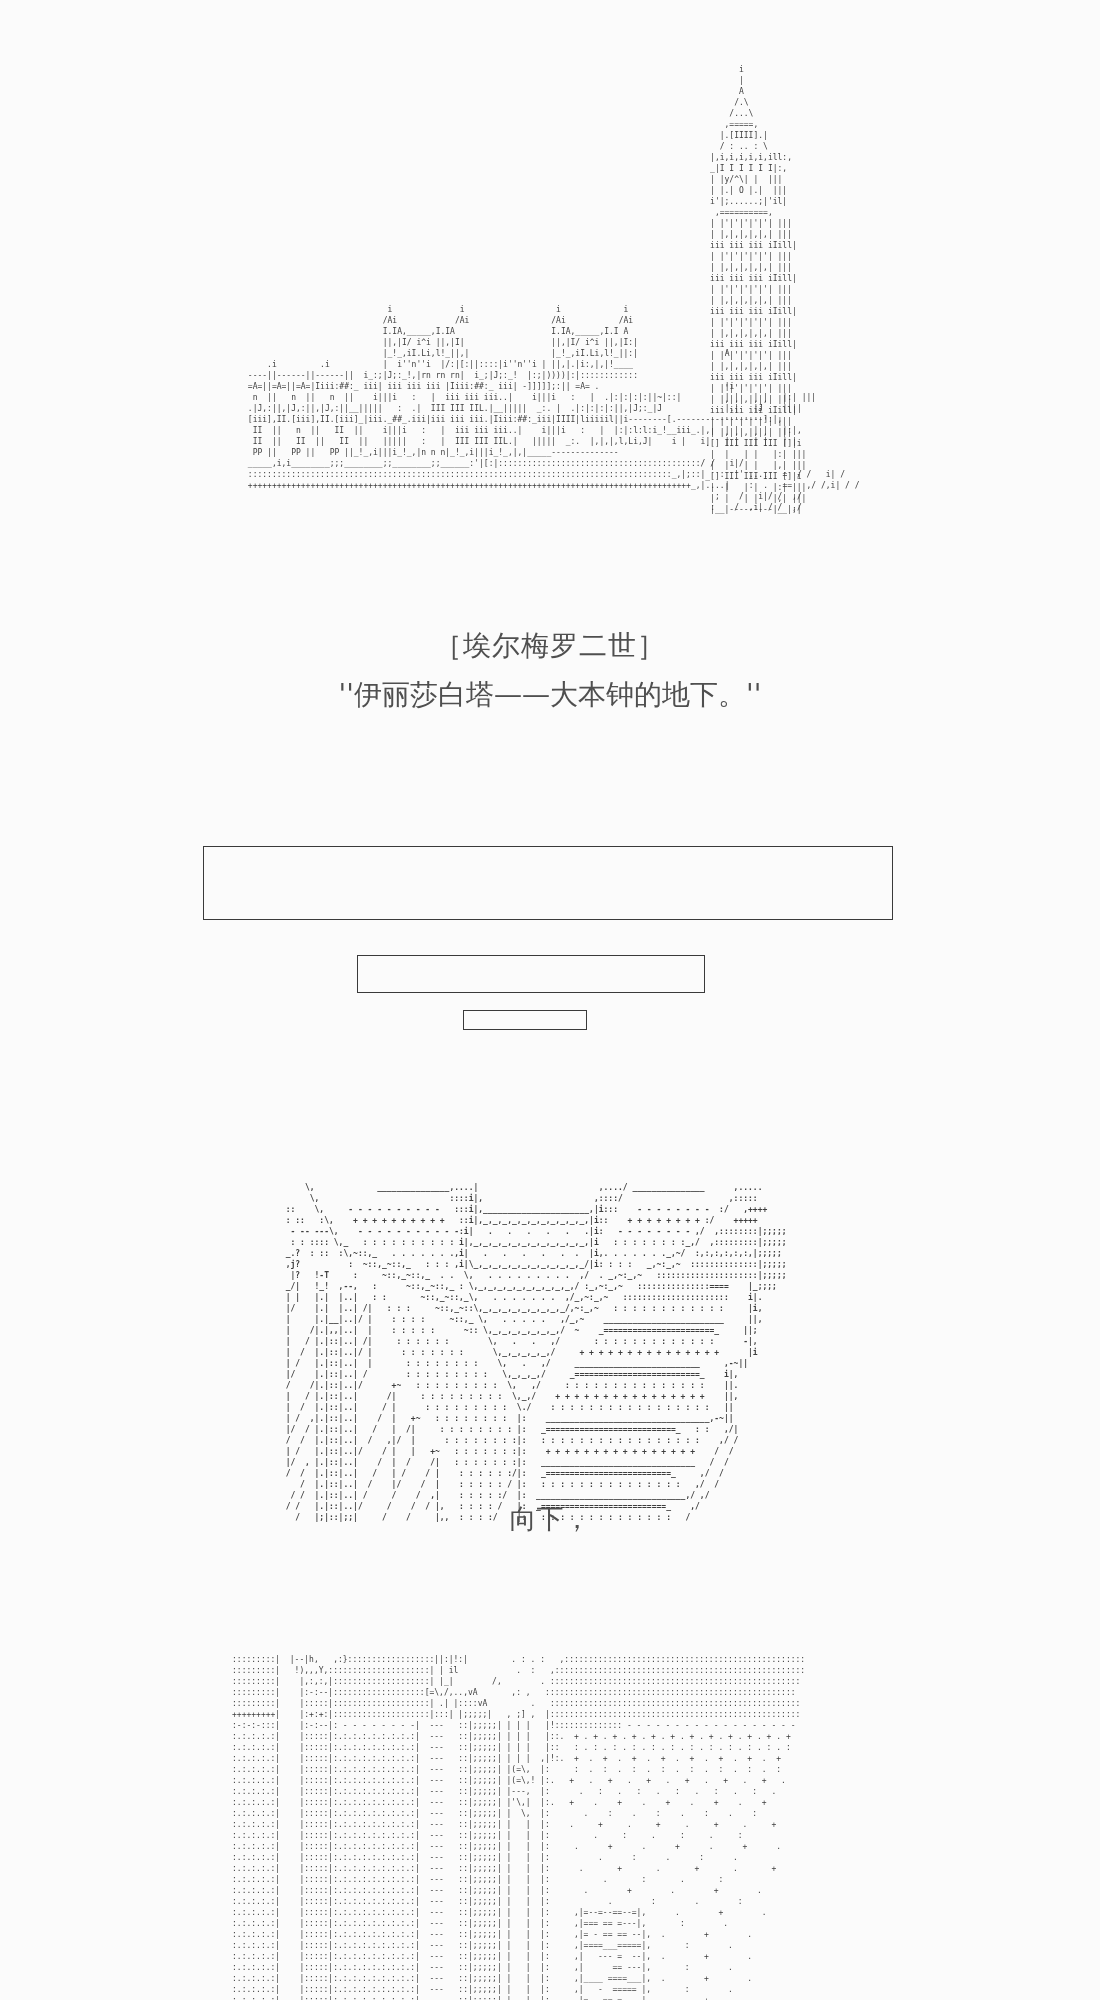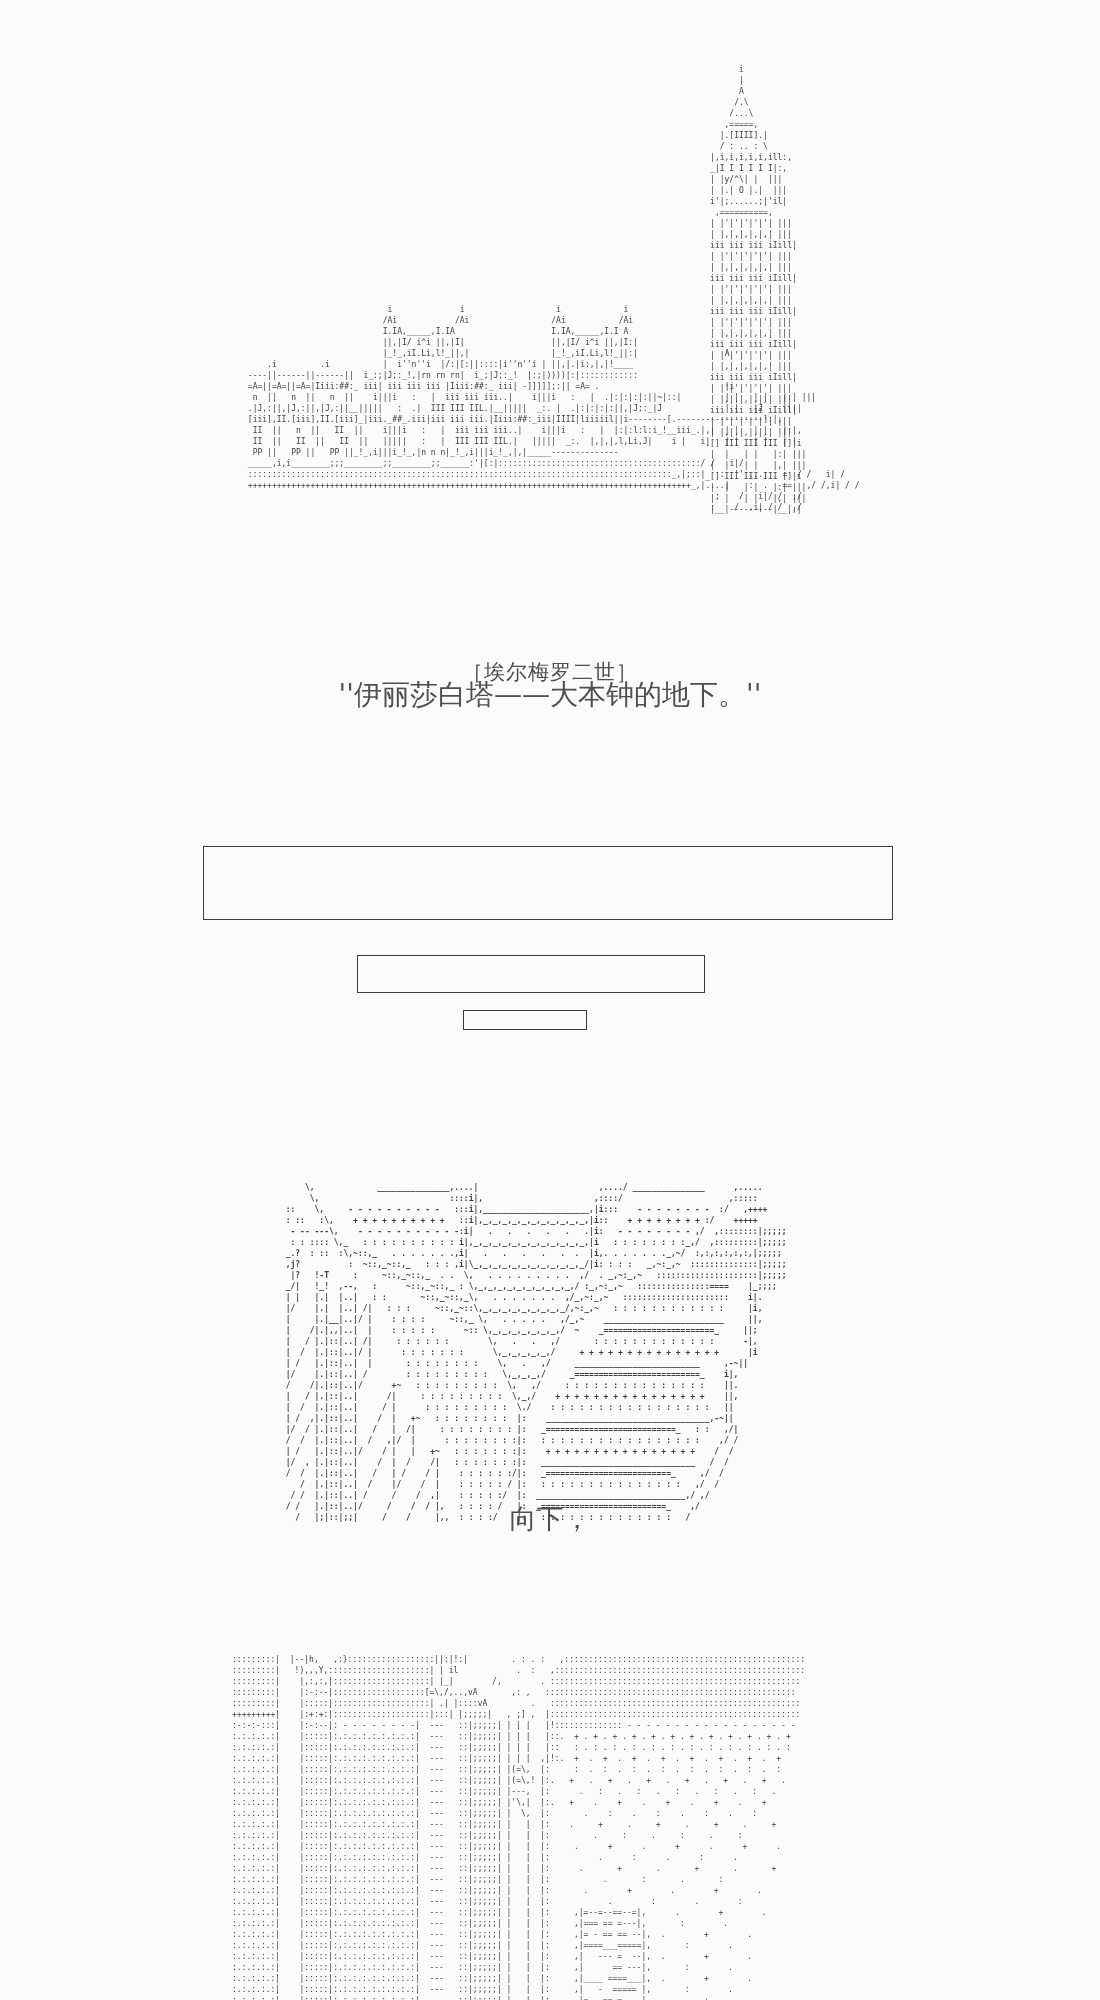--- a/index.html
+++ b/index.html
@@ -1,21 +1,21 @@
 <!DOCTYPE html>
 <html><head>
 <meta charset="utf-8">
 <style>
   html,body{margin:0;padding:0;background:#fbfbfb;}
   .stage{position:relative;width:1100px;height:2000px;margin:0 auto;background:#fbfbfb;overflow:hidden;}
   pre.aa{position:absolute;margin:0;font-family:"DejaVu Sans Mono","Liberation Mono",monospace;
          font-size:8px;line-height:11px;color:#3d3d3d;white-space:pre;letter-spacing:0;}
   .cap{position:absolute;left:0;width:1100px;text-align:center;
        font-family:"DejaVu Serif","Liberation Serif",serif;color:#4f4f4f;}
-  #cap-name{top:658px;font-size:21px;letter-spacing:1px;}
+  #cap-name{top:627px;font-size:28px;letter-spacing:1px;}
   #cap-narration{top:676px;font-size:28px;}
   #cap-direction{top:1501px;font-size:27px;}
   .aa-box{position:absolute;border:1.5px solid #3a3a3a;background:transparent;}
   #box-large{left:203px;top:846px;width:688px;height:72px;}
   #box-medium{left:357px;top:955px;width:346px;height:36px;}
   #box-small{left:463px;top:1010px;width:122px;height:18px;}
   #aa-tower{left:686px;top:64px;}
   #aa-palace{left:243px;top:304px;}
   #aa-hall{left:276px;top:1182px;font-weight:bold;}
   #aa-colonnade{left:232px;top:1654px;}

